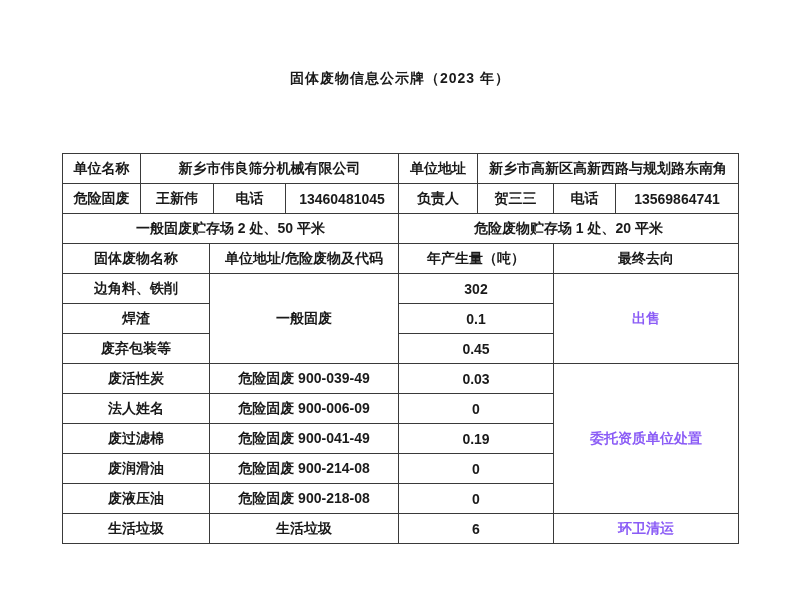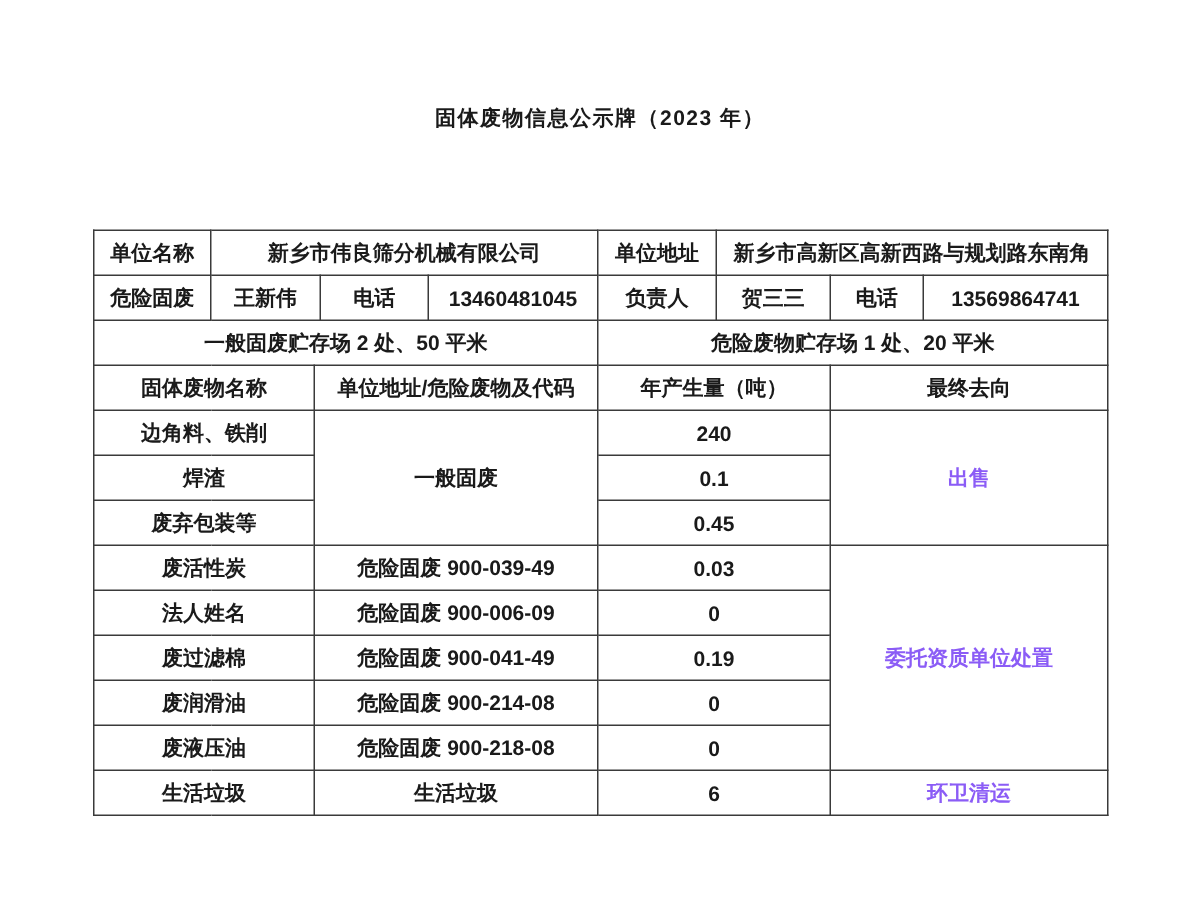--- a/index.html
+++ b/index.html
@@ -87,21 +87,21 @@
     <tr>
       <td colspan="2">固体废物名称</td>
       <td colspan="3">单位地址/危险废物及代码</td>
       <td colspan="2">年产生量（吨）</td>
       <td colspan="2">最终去向</td>
     </tr>
 
     <tr>
       <td colspan="2">边角料、铁削</td>
       <td colspan="3" rowspan="3">一般固废</td>
-      <td colspan="2">240</td>
+      <td colspan="2">302</td>
       <td colspan="2" rowspan="3" class="blue">出售</td>
     </tr>
     <tr>
       <td colspan="2">焊渣</td>
       <td colspan="2">0.1</td>
     </tr>
     <tr>
       <td colspan="2">废弃包装等</td>
       <td colspan="2">0.45</td>
     </tr>

